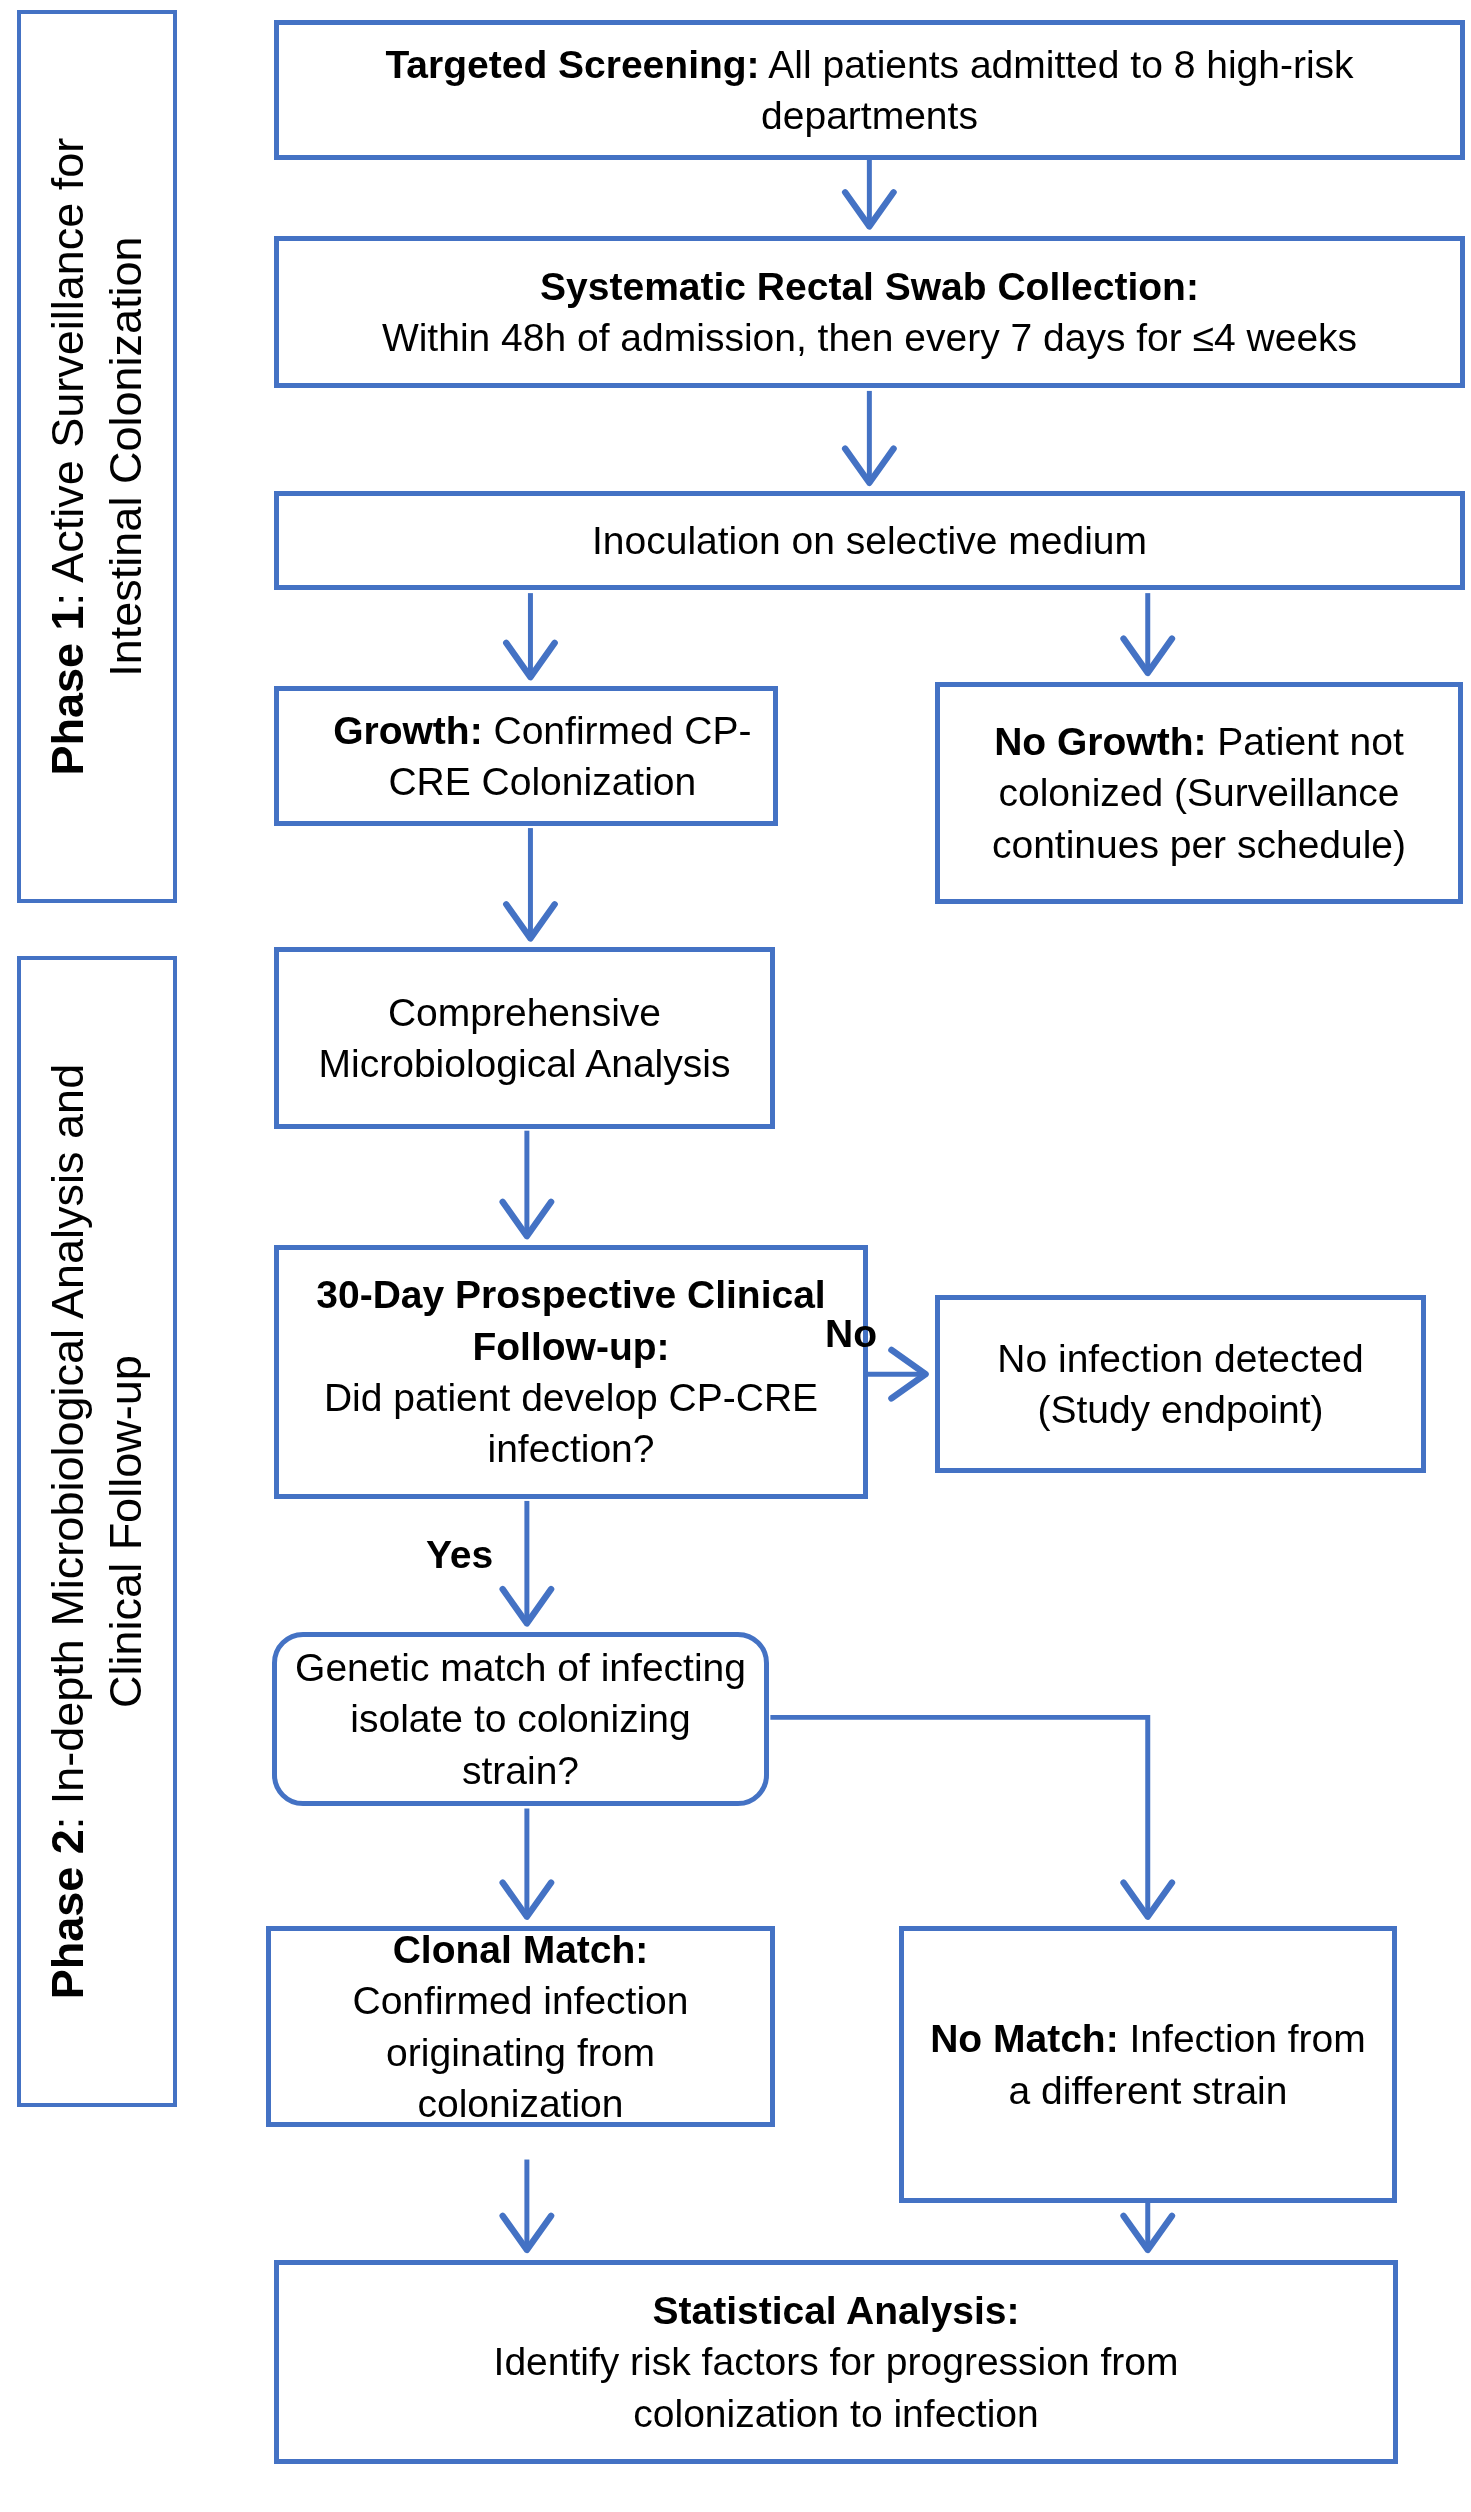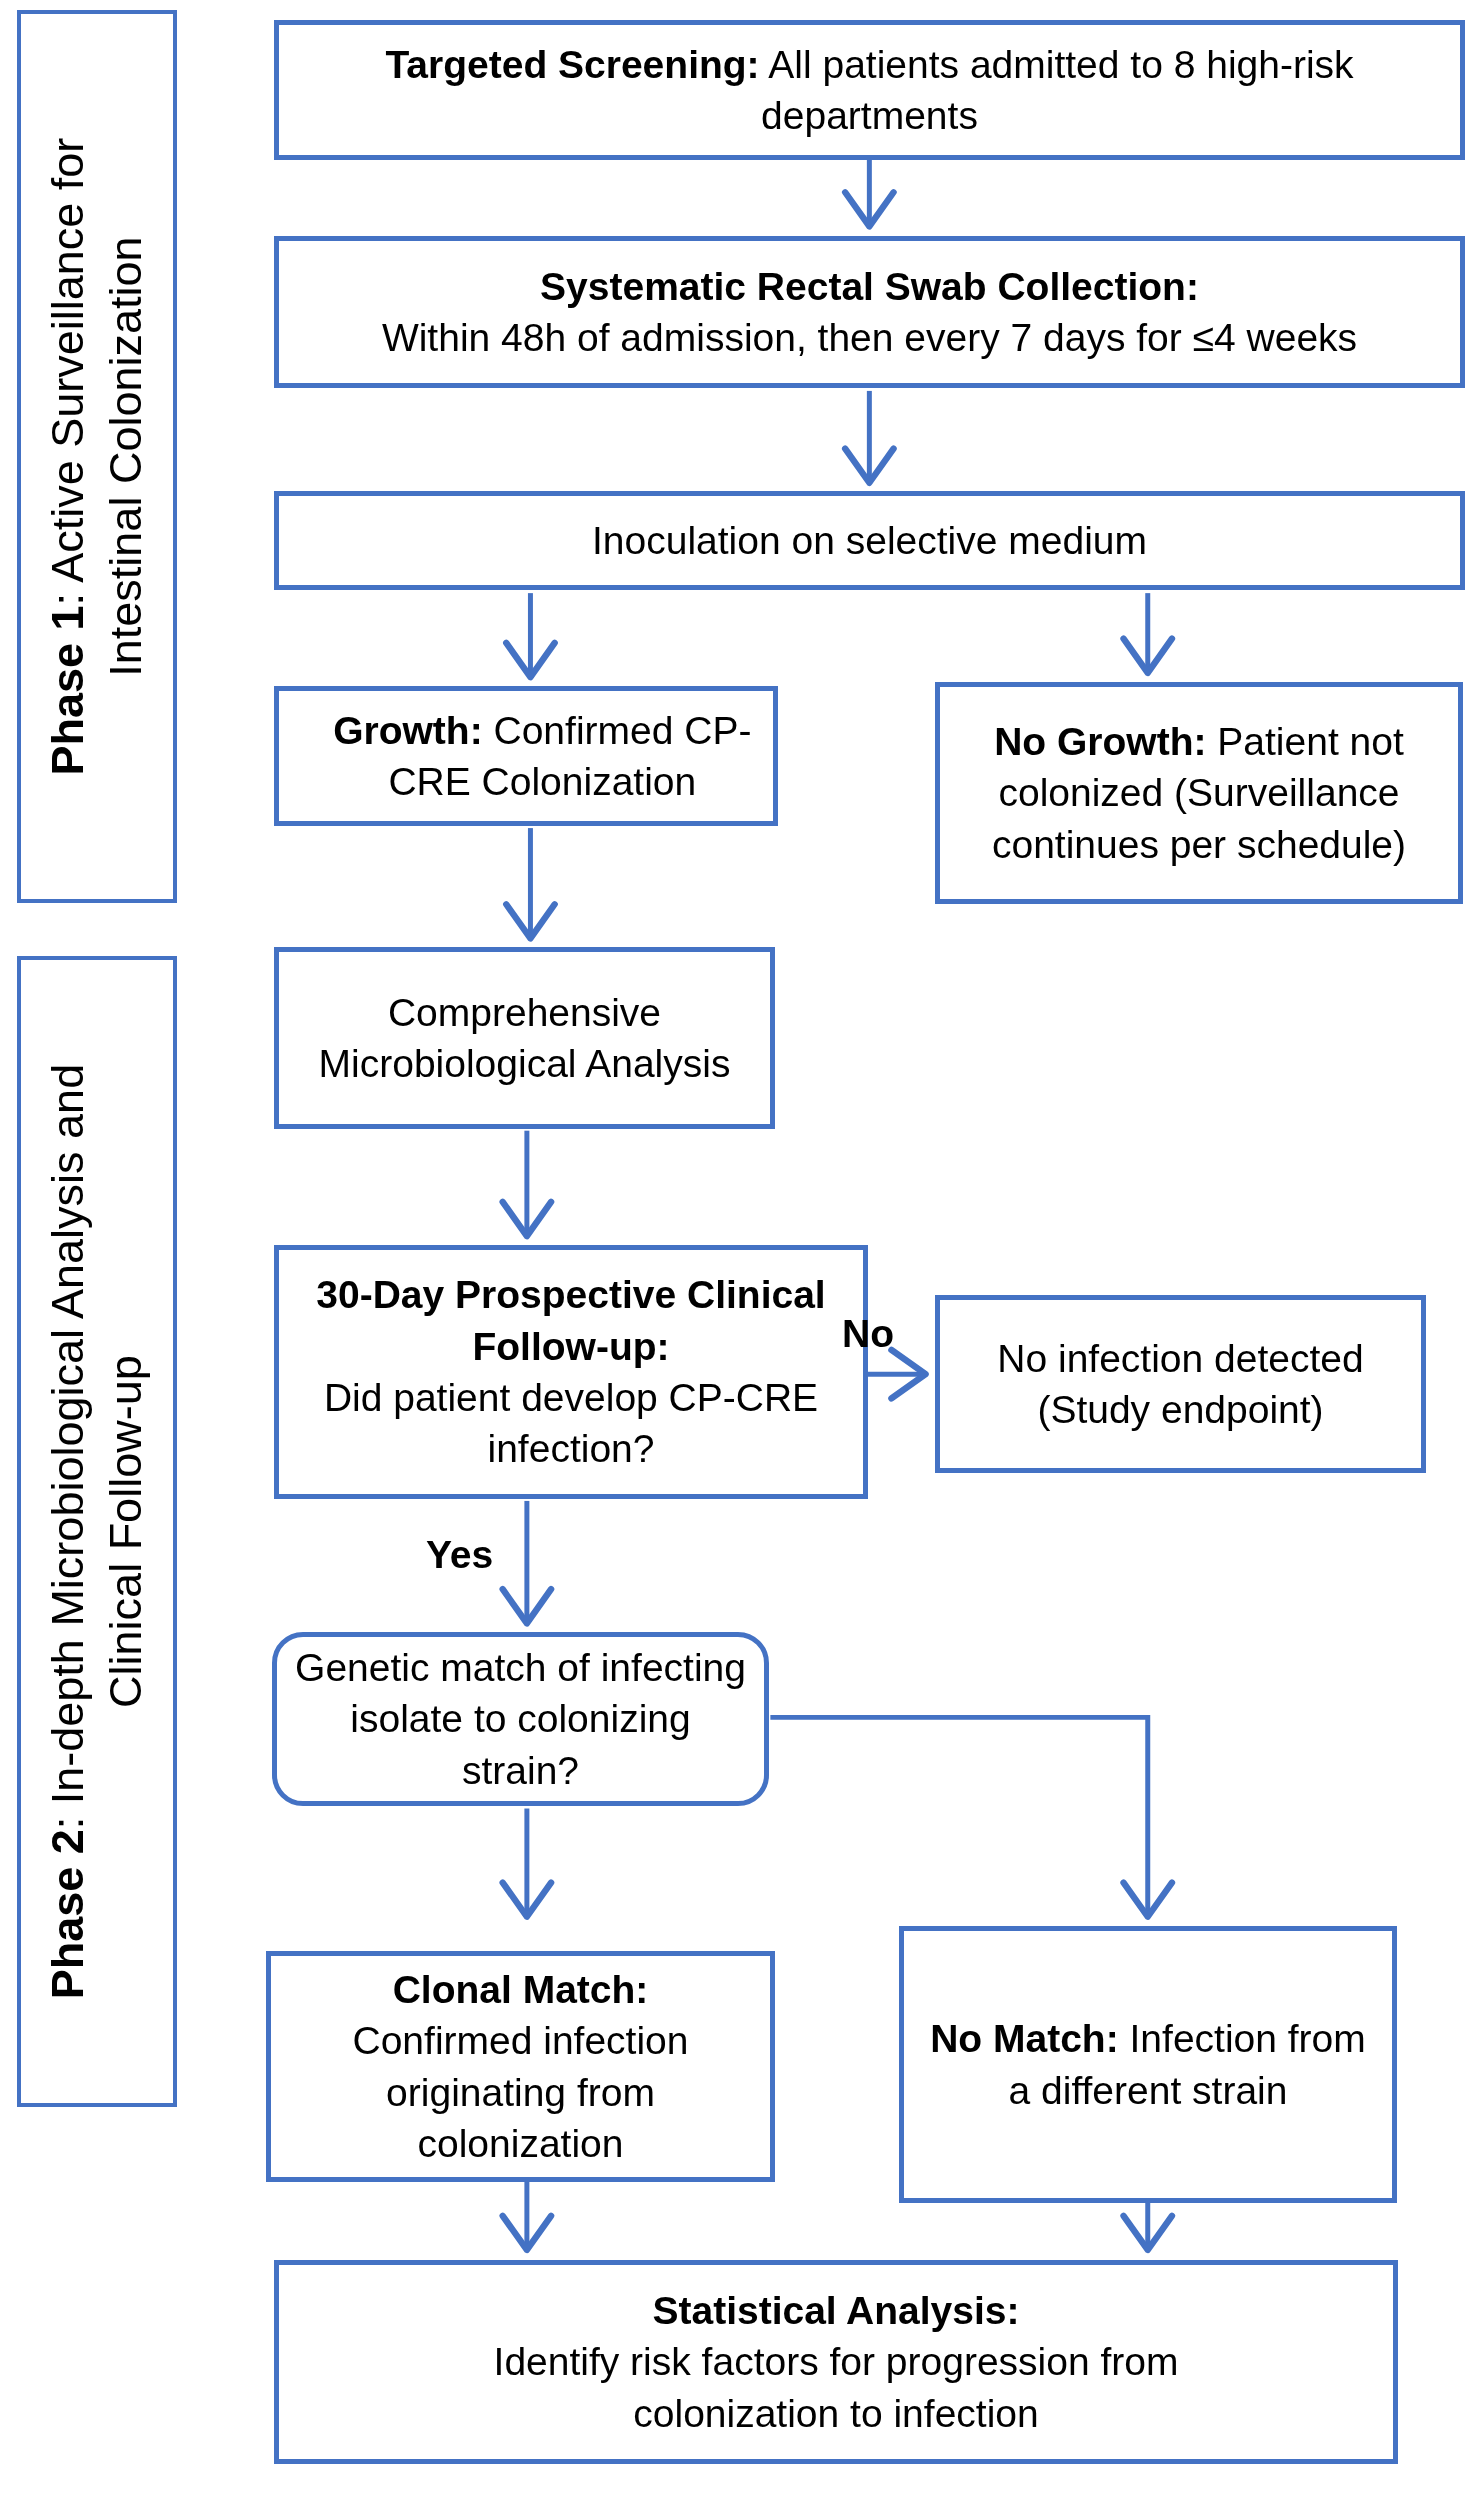--- a/index.html
+++ b/index.html
@@ -94,32 +94,32 @@
   </div>
 
   <div class="box" style="left:935px; top:1295px; width:491px; height:178px;">
     <div>No infection detected (Study endpoint)</div>
   </div>
 
   <div class="box" style="left:272px; top:1632px; width:497px; height:174px;border-radius:31px;">
     <div>Genetic match of infecting isolate to colonizing strain?</div>
   </div>
 
-  <div class="box" style="left:266px; top:1926px; width:509px; height:231px;margin-top:25px;">
+  <div class="box" style="left:266px; top:1926px; width:509px; height:201px;">
     <div><span class="b blk">Clonal Match:</span><span>Confirmed infection originating from colonization</span></div>
   </div>
 
   <div class="box" style="left:899px; top:1926px; width:498px; height:277px;">
     <div><span class="b">No Match:</span><span> Infection from a different strain</span></div>
   </div>
 
   <div class="box" style="left:274px; top:2260px; width:1124px; height:204px;">
     <div>
         <span class="b blk">Statistical Analysis:</span>
         <span class="narrow">Identify risk factors for progression from colonization to infection</span>
       </div>
   </div>
 
-  <div class="elabel" style="left:811px; top:1312px; width:114px;">No</div>
+  <div class="elabel" style="left:763px; top:1312px; width:114px;text-align:right;">No</div>
   <div class="elabel" style="left:406px; top:1533px; width:107px;">Yes</div>
 
 </div>
 
 
 </body></html>

